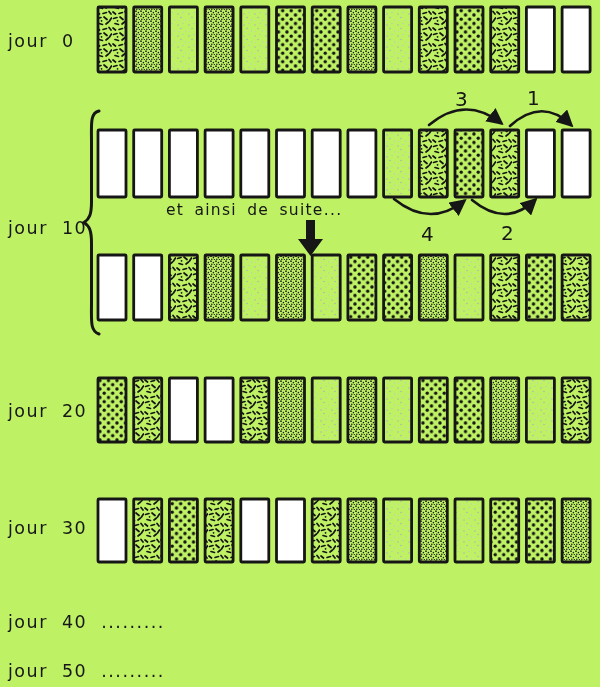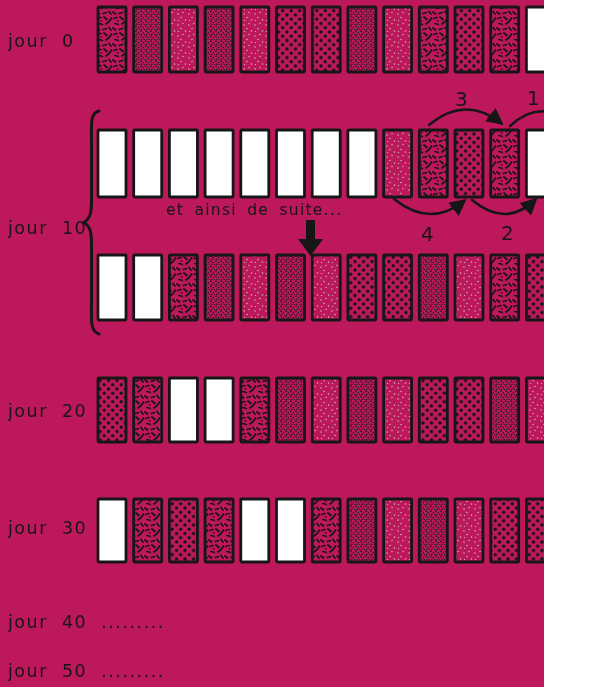--- a/index.html
+++ b/index.html
@@ -1,20 +1,20 @@
 <!DOCTYPE html>
 <html><head>
 <meta charset="utf-8">
 <style>
   html, body { margin: 0; padding: 0; background: #ffffff; }
   .page {
     position: relative;
-    width: 544px;
+    width: 600px;
     height: 687px;
-    background: #be185d;
+    background: #bef264;
     overflow: hidden;
     font-family: "DejaVu Sans", sans-serif;
   }
   svg.canvas { display: block; }
   text.hand {
     font-family: "DejaVu Sans", sans-serif;
     fill: #161616;
   }
   .rowlabel   { font-size: 17.5px; letter-spacing: 1.5px; word-spacing: 7px; }
   .annot      { font-size: 15.5px; letter-spacing: 1.3px; word-spacing: 4px; }

